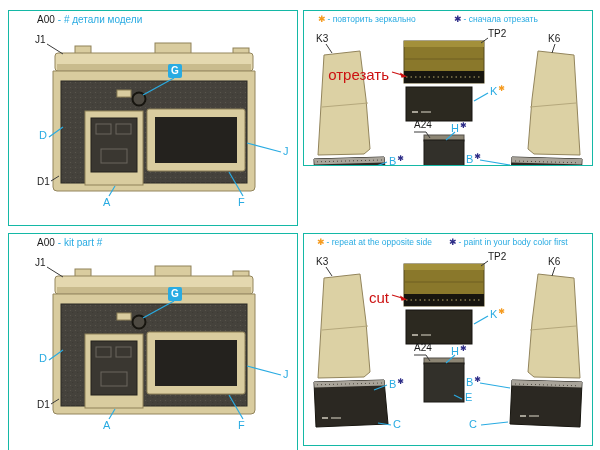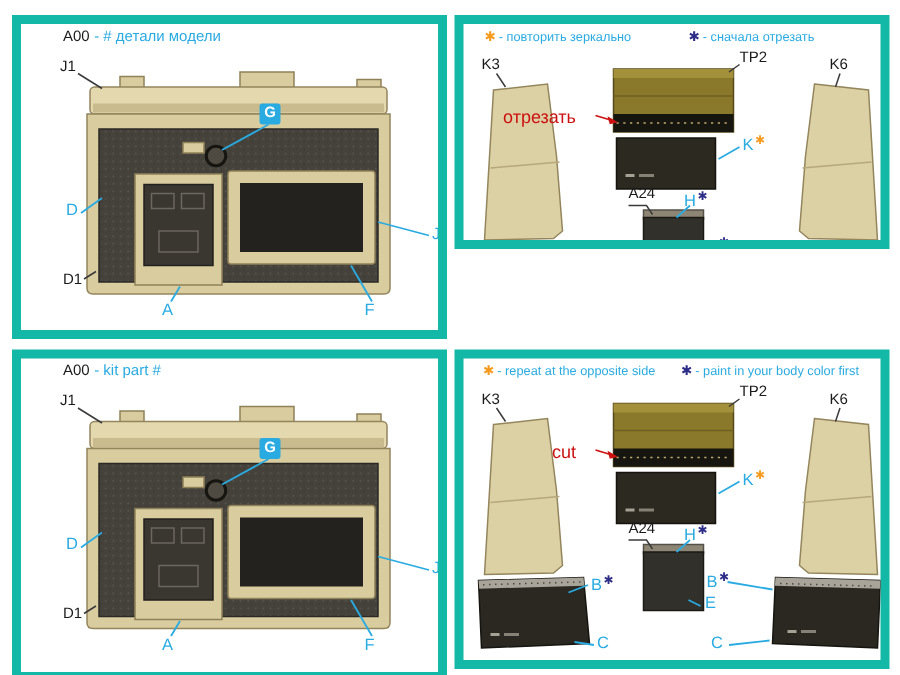--- a/index.html
+++ b/index.html
@@ -1,33 +1,33 @@
 <!DOCTYPE html>
 <html><head>
 <meta charset="utf-8">
 <style>
   * { margin:0; padding:0; box-sizing:border-box; }
   html,body { width:600px; height:450px; background:#ffffff; overflow:hidden;
     font-family:"Liberation Sans", sans-serif; position:relative; }
-  .quad { position:absolute; width:290px; border:6px solid #14b8a6; background:#fff; overflow:hidden; }
+  .quad { position:absolute; width:290px; border:1px solid #14b8a6; background:#fff; overflow:hidden; }
   .quad svg { position:absolute; left:0; top:0; }
   .hdr { position:absolute; font-size:10px; white-space:nowrap; }
   .hdr .code { color:#1a1a1a; }
   .hdr .desc { color:#29abe2; margin-left:3px; }
   .legend { position:absolute; font-size:8.5px; white-space:nowrap; color:#29abe2; }
   .legend .ltext { margin-left:2px; }
   .star { font-size:9px; }
   .star.orange { color:#f59b20; }
   .star.navy { color:#2e2d88; }
   .star.sup { font-size:8px; vertical-align:4px; margin-left:1px; }
   .lbl { position:absolute; font-size:11px; color:#29abe2; line-height:1; white-space:nowrap; }
   .lbl.black { color:#1a1a1a; font-size:10px; }
   .gbadge { position:absolute; width:14px; height:14px; background:#29abe2; color:#fff;
     font-size:10px; font-weight:bold; text-align:center; line-height:14px; border-radius:2px; }
-  .cutlbl { position:absolute; color:#cc1111; font-size:12px; white-space:nowrap; }
+  .cutlbl { position:absolute; color:#cc1111; font-size:15px; white-space:nowrap; }
 </style>
 </head>
 <body>
 
 <div class="quad" style="left:8px;top:10px;height:216px">
   <svg width="290" height="216">
     <defs>
       <pattern id="spk-tl" width="5" height="5" patternUnits="userSpaceOnUse">
         <rect width="5" height="5" fill="#45423c"></rect>
         <circle cx="1.5" cy="1.5" r="0.6" fill="#5c584e"></circle>

